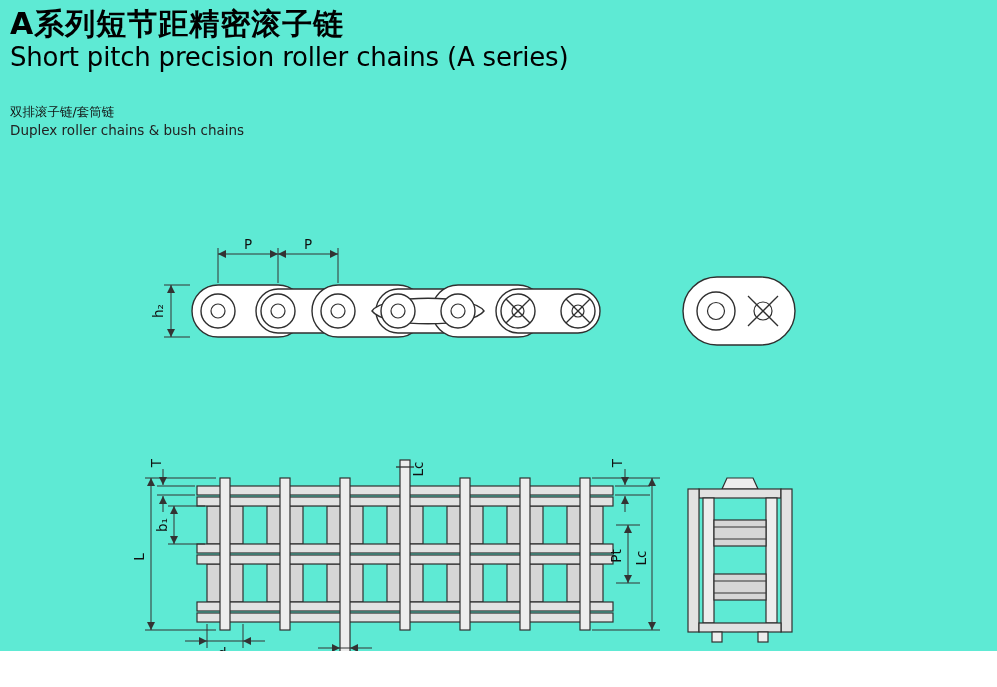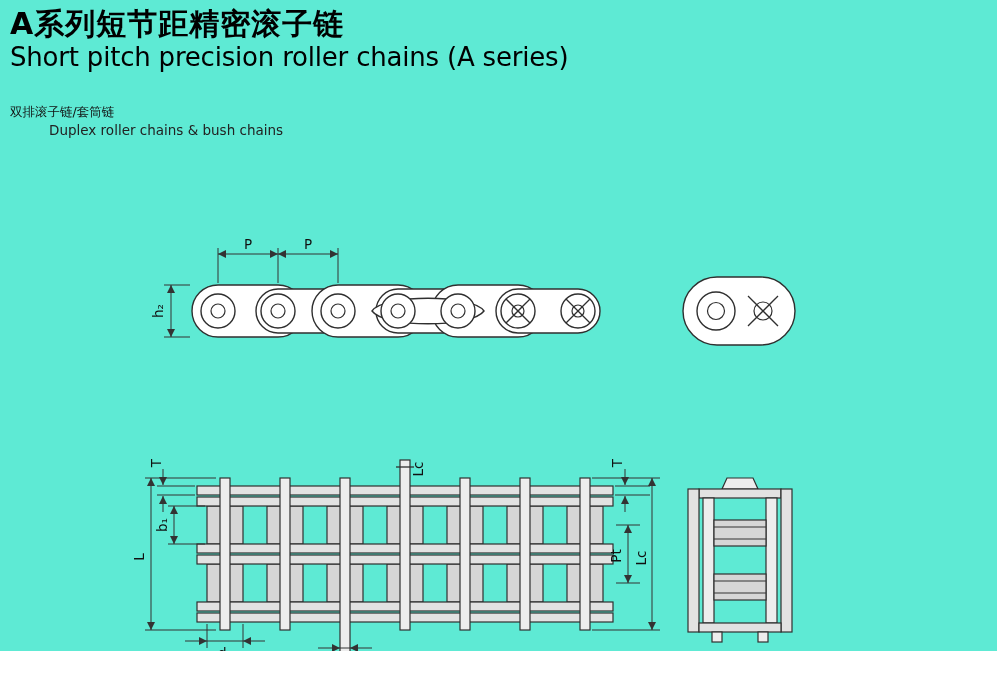--- a/index.html
+++ b/index.html
@@ -7,21 +7,21 @@
     position:relative;
     width:997px;height:651px;
     background:#5eead4;
     font-family:"DejaVu Sans", sans-serif;
     overflow:hidden;
   }
   .hdr{position:absolute;left:10px;color:#000;}
   .title-zh{top:4px;font-size:30px;font-weight:700;letter-spacing:1px;}
   .title-en{top:42px;font-size:26px;font-weight:400;letter-spacing:-0.2px;}
   .sub-zh{top:104px;font-size:12.5px;color:#111;text-align:right;}
-  .sub-en{top:122px;font-size:13.5px;color:#222;margin-left:39px;}
+  .sub-en{top:122px;font-size:13.5px;color:#222;}
   svg{position:absolute;top:0;left:0;}
   .plate{fill:#ffffff;stroke:#2f2f2f;stroke-width:1.4;}
   .ring{fill:#ffffff;stroke:#2f2f2f;stroke-width:1.4;}
   .hole{fill:#ffffff;stroke:#2f2f2f;stroke-width:1.2;}
   .xmark{stroke:#2f2f2f;stroke-width:1.3;}
   .partA{fill:#e2e2e2;stroke:#2f2f2f;stroke-width:1.2;}
   .partB{fill:#d6d6d6;stroke:#2f2f2f;stroke-width:1.2;}
   .partC{fill:#ededed;stroke:#2f2f2f;stroke-width:1.2;}
   .dim{stroke:#333333;stroke-width:1;fill:none;}
   .dimtxt{font-size:13.5px;fill:#111;font-family:"DejaVu Sans",sans-serif;}

